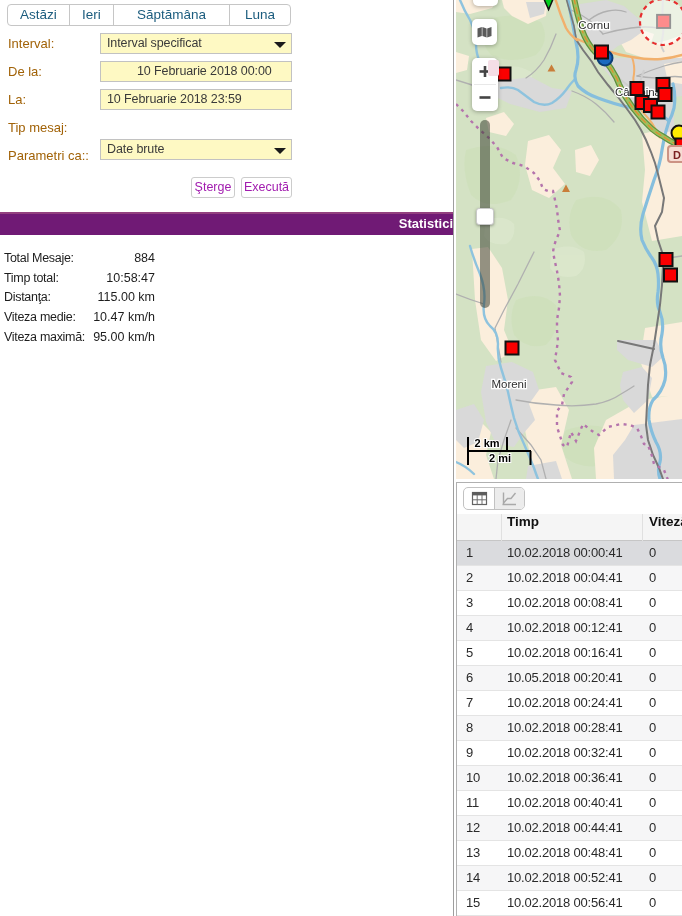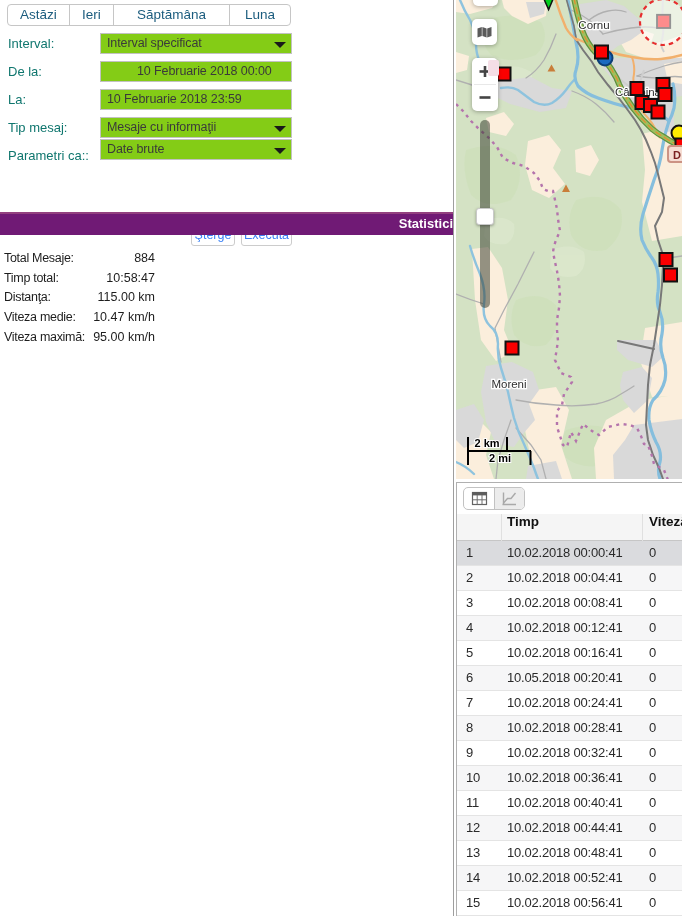--- a/index.html
+++ b/index.html
@@ -7,29 +7,29 @@
     font-family:"Liberation Sans", sans-serif; }
   .abs { position:absolute; }
   #page { position:relative; width:682px; height:916px; overflow:hidden; }
 
   
   #tabs { left:7px; top:4px; width:284px; height:22px; border:1px solid #c6c6c6;
     border-radius:4px; display:flex; background:#fff; }
   #tabs div { border-right:1px solid #c6c6c6; color:#1b5c7e; font-size:13.5px;
     line-height:20px; text-align:center; }
   #tabs div:last-child { border-right:none; }
-  .lbl { left:8px; height:21px; line-height:21px; font-size:13px; color:#0f766e; }
+  .lbl { left:8px; height:21px; line-height:21px; font-size:13px; color:#a16207; }
   .field { left:100px; width:192px; height:21px; border:1px solid #c2c2c2;
-    background:#84cc16; font-size:12.5px; color:#3a3a3a; line-height:19px;
+    background:#fef9c3; font-size:12.5px; color:#3a3a3a; line-height:19px;
     padding-left:6px; white-space:nowrap; letter-spacing:-0.1px; }
   .drop:after { content:""; position:absolute; right:5px; top:8px; width:0; height:0;
     border-left:6.5px solid transparent; border-right:6.5px solid transparent;
     border-top:6.5px solid #1a1a1a; }
   .btn { height:21px; border:1px solid #ccc; border-radius:3px; background:#fff;
-    color:#3b82f6; font-size:12.5px; line-height:19px; text-align:center;margin-top:48px; }
+    color:#a21caf; font-size:12.5px; line-height:19px; text-align:center; }
   #statbar { left:0; top:212px; width:453px; height:23px; background:#701a75;
     border-top:2px solid #93407f; color:#fff; font-weight:bold; font-size:13px;
     text-align:right; line-height:20px; }
   .srow { left:4px; height:20px; line-height:20px; font-size:12.5px; color:#1d1d1d; width:260px; letter-spacing:-0.3px;}
   .srow b { position:absolute; left:54px; width:97px; text-align:right; font-weight:normal; letter-spacing:0; }
 
   
   #divider { left:453px; top:0; width:1px; height:916px; background:#9e9e9e; }
 
   
@@ -68,21 +68,20 @@
     <div style="width:60px;">Luna</div>
   </div>
 
   <div class="abs lbl" style="top:33px;">Interval:</div>
   <div class="abs field drop" style="top:33px;">Interval specificat</div>
   <div class="abs lbl" style="top:61px;">De la:</div>
   <div class="abs field" style="top:61px;padding-left:36px;">10 Februarie 2018 00:00</div>
   <div class="abs lbl" style="top:89px;">La:</div>
   <div class="abs field" style="top:89px;">10 Februarie 2018 23:59</div>
   <div class="abs lbl" style="top:117px;">Tip mesaj:</div>
-  <div class="abs field drop" style="top:117px;">Mesaje cu informaţii</div>
   <div class="abs lbl" style="top:145px;text-align:center;">Parametri ca::</div>
   <div class="abs field drop" style="top:139px;">Date brute</div>
 
   <div class="abs btn" style="left:191px; top:177px; width:44px;">Şterge</div>
   <div class="abs btn" style="left:241px; top:177px; width:51px;">Execută</div>
 
   <div id="statbar" class="abs">Statistici</div>
   <div class="abs srow" style="top:248px;">Total Mesaje:<b>884</b></div>
   <div class="abs srow" style="top:268px;">Timp total:<b>10:58:47</b></div>
   <div class="abs srow" style="top:287px;">Distanţa:<b>115.00 km</b></div>

